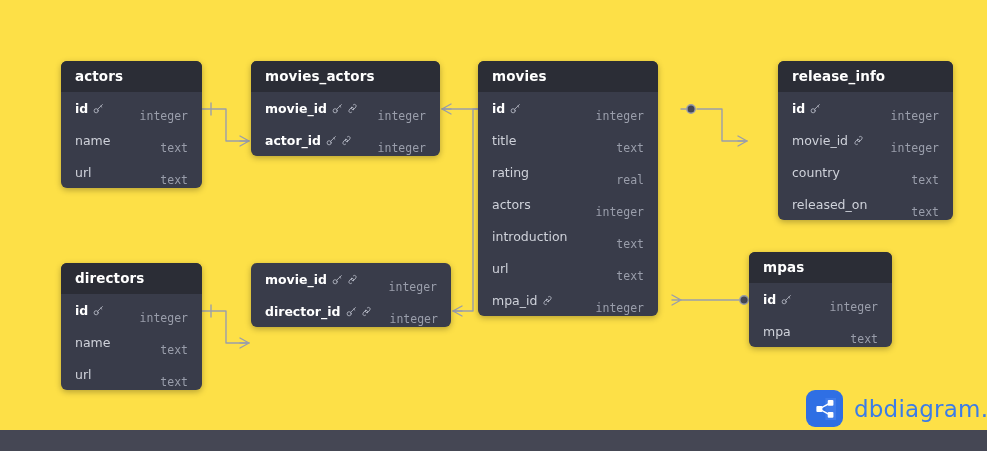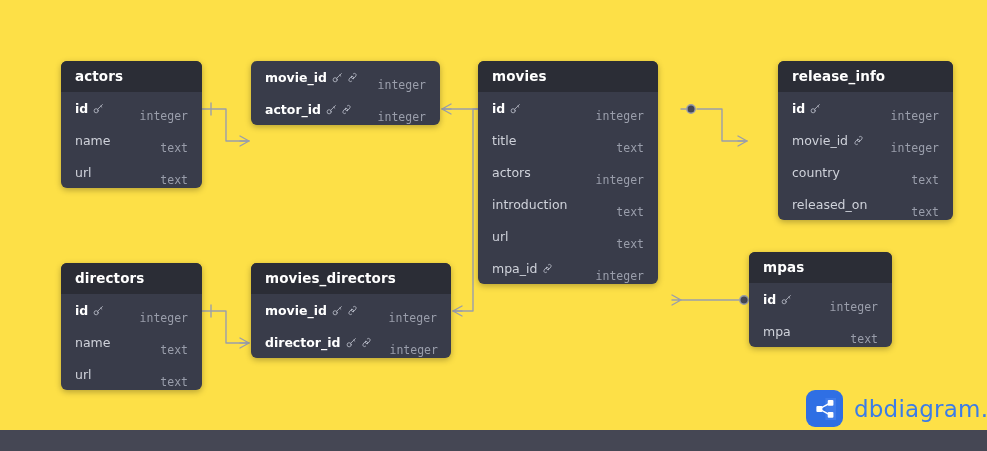--- a/index.html
+++ b/index.html
@@ -170,20 +170,21 @@
           </div>
           <div class="fld">
             <div class="fld-name">
               <span>url</span>
             </div>
             <div class="fld-type">text</div>
           </div>
         </div>
       </div>
       <div class="tbl" style="left: 251px; top: 61px; width: 189px;">
+        <div class="tbl-header">movies_actors</div>
         <div class="tbl-body">
           <div class="fld pk">
             <div class="fld-name">
               <span>movie_id</span>
               <span class="badges">
                 <svg width="11" height="11" viewBox="0 0 16 16">
                   <g fill="none" stroke="#b8bcc7" stroke-width="1.25" stroke-linecap="round">
                     <circle cx="4.6" cy="11.3" r="3.0"></circle>
                     <path d="M6.8,9.1 L13.6,2.3 M11.3,4.6 L12.9,6.1"></path>
                   </g>
@@ -238,20 +239,26 @@
             <div class="fld-type">integer</div>
           </div>
           <div class="fld">
             <div class="fld-name">
               <span>title</span>
             </div>
             <div class="fld-type">text</div>
           </div>
           <div class="fld">
             <div class="fld-name">
+              <span>rating</span>
+            </div>
+            <div class="fld-type">real</div>
+          </div>
+          <div class="fld">
+            <div class="fld-name">
               <span>actors</span>
             </div>
             <div class="fld-type">integer</div>
           </div>
           <div class="fld">
             <div class="fld-name">
               <span>introduction</span>
             </div>
             <div class="fld-type">text</div>
           </div>
@@ -347,21 +354,20 @@
           </div>
           <div class="fld">
             <div class="fld-name">
               <span>url</span>
             </div>
             <div class="fld-type">text</div>
           </div>
         </div>
       </div>
       <div class="tbl" style="left: 251px; top: 263px; width: 200px;">
-        <div class="tbl-header">movies_directors</div>
         <div class="tbl-body">
           <div class="fld pk">
             <div class="fld-name">
               <span>movie_id</span>
               <span class="badges">
                 <svg width="11" height="11" viewBox="0 0 16 16">
                   <g fill="none" stroke="#b8bcc7" stroke-width="1.25" stroke-linecap="round">
                     <circle cx="4.6" cy="11.3" r="3.0"></circle>
                     <path d="M6.8,9.1 L13.6,2.3 M11.3,4.6 L12.9,6.1"></path>
                   </g>

